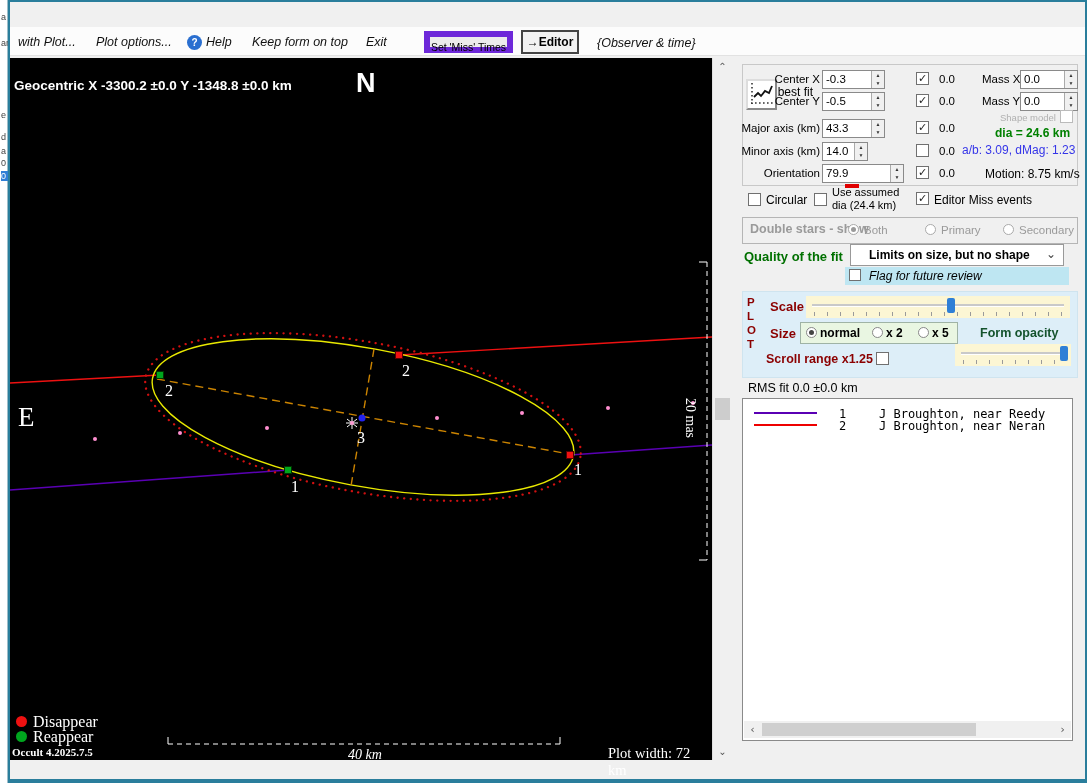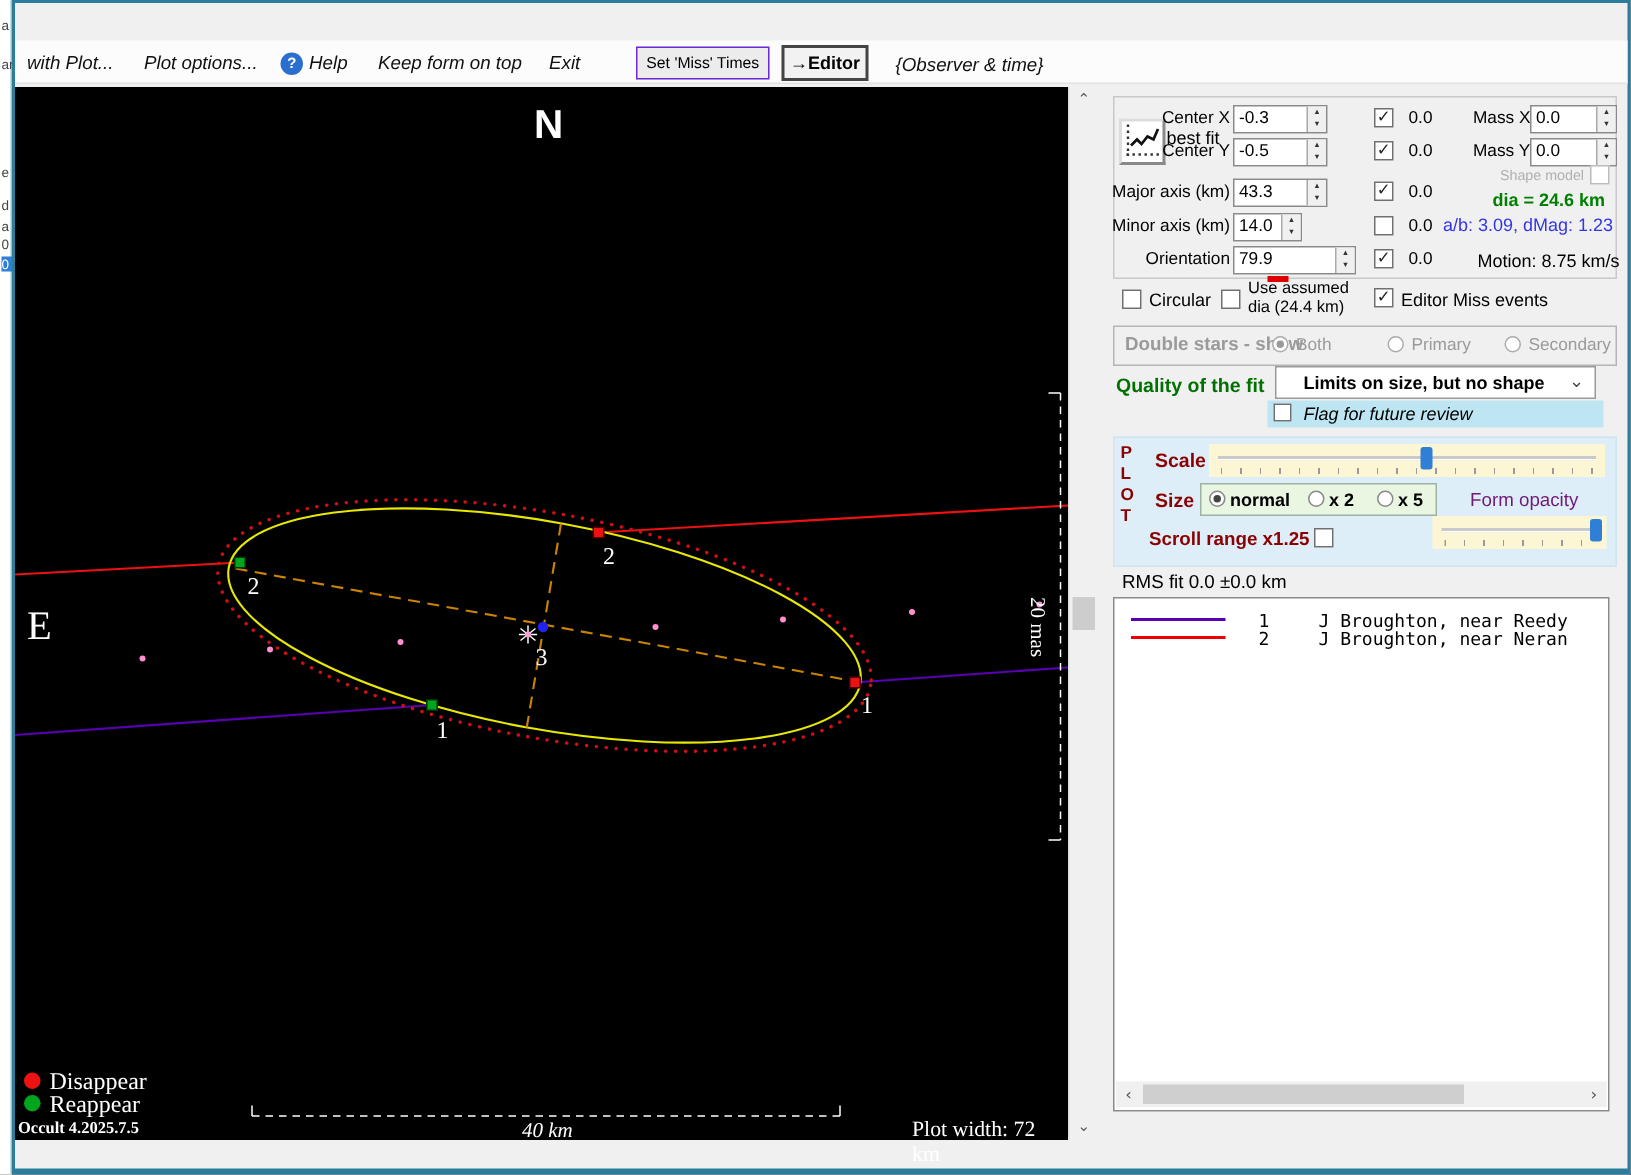--- a/index.html
+++ b/index.html
@@ -18,21 +18,21 @@
 
   .titlebar { left:8px; top:0; width:1079px; height:27px; background:#2a7e9c; color:#fff; }
   .titlebar .app-icon { position:absolute; left:13px; top:5px; width:16px; height:16px; background:#171310; overflow:hidden; }
   .titlebar .app-icon i { position:absolute; left:2px; top:4px; width:12px; height:7px; background:#8a6a4a; border-radius:50% 50% 20% 20%; }
   .titlebar .title { position:absolute; left:36px; top:6px; font-size:12px; }
   .wbtn { position:absolute; top:0; width:45px; height:27px; color:#fff; text-align:center; line-height:27px; font-size:13px; }
 
   .menubar { left:10px; top:27px; width:1075px; height:29px; background:#fcfcfc; border-bottom:1px solid #e2e2e2; }
   .mitem { position:absolute; top:8px; font-size:12.5px; color:#111; white-space:nowrap;font-style:italic; }
   .help-ico { position:absolute; top:7px; width:15px; height:15px; border-radius:50%; background:#2a6fd0; color:#fff; font-size:10px; font-weight:bold; text-align:center; line-height:15px; }
-  .miss-btn { position:absolute; left:424px; top:31px; width:89px; height:22px; background:#ececec; border:1px solid #6d28d9; font-size:10.5px; text-align:center; line-height:20px; }
+  .miss-btn { position:absolute; left:424px; top:31px; width:89px; height:22px; background:#ececec; border:6px solid #6d28d9; font-size:10.5px; text-align:center; line-height:20px; }
   .editor-btn { position:absolute; left:521px; top:30px; width:58px; height:24px; background:#f2f2f2; border:2px solid #444; font-size:12px; font-weight:bold; text-align:center; line-height:20px; }
 
   
   .plot { left:10px; top:58px; width:702px; height:702px; background:#000; color:#fff; }
   .plot-h1 { position:absolute; left:4px; top:4px; font-size:13.5px; font-weight:bold; letter-spacing:.2px; }
   .plot-h2 { position:absolute; left:4px; top:20px; font-size:13.5px; font-weight:bold; }
   .north { position:absolute; left:346px; top:10px; font-size:27px; font-weight:bold; }
   .east { position:absolute; left:8px; top:344px; font-size:27px; font-family:"Liberation Serif", serif; }
   .vscale-label { position:absolute; left:672px; top:340px; writing-mode:vertical-rl; font-family:"Liberation Serif", serif; font-size:14px; }
   .legend-row { position:absolute; left:6px; font-family:"Liberation Serif", serif; font-size:16px; }
@@ -56,21 +56,21 @@
   .cb { position:absolute; width:13px; height:13px; background:#fff; border:1px solid #707070; font-size:11px; line-height:11px; text-align:center; color:#222; }
   .cb.on::after { content:"✓"; }
   .radio { position:absolute; width:11px; height:11px; border:1px solid #888; border-radius:50%; background:#fff; }
   .radio.on::after { content:""; position:absolute; left:2px; top:2px; width:5px; height:5px; border-radius:50%; background:#444; }
   .radio.dis { border-color:#aaa; }
   .radio.dis.on::after { background:#9a9a9a; }
   .green-txt { color:#008000; font-weight:bold; }
   .blue-txt { color:#3535e8; }
   .gray-txt { color:#b0b0b0; }
   .maroon { color:#8b0000; font-weight:bold; }
-  .purpleb { color:#701a75; font-weight:normal; }
+  .purpleb { color:#14532d; font-weight:bold; }
   .red-dash { position:absolute; left:845px; top:184px; width:14px; height:4px; background:#e00000; }
 
   .flag-box { position:absolute; left:845px; top:267px; width:224px; height:18px; background:#bee6f2; }
   .flag-box span { position:absolute; left:24px; top:2px; font-size:12px; font-style:italic; }
 
   .dropdown { position:absolute; left:850px; top:244px; width:214px; height:22px; background:#fff; border:1px solid #999; font-size:12px; }
   .dropdown .dtext { position:absolute; left:18px; top:3px;font-weight:bold; }
   .dropdown .chev { position:absolute; right:7px; top:2px; color:#444; font-size:12px; }
 
   .plotpanel { position:absolute; left:742px; top:291px; width:336px; height:87px; background:#ddeef8; border:1px solid #cfe4ef; }
@@ -156,20 +156,21 @@
         <text x="564" y="417" fill="#fff" font-size="16" font-family="&quot;Liberation Serif&quot;, serif">1</text>
         <text x="281" y="434" fill="#fff" font-size="16" font-family="&quot;Liberation Serif&quot;, serif">1</text>
         <line x1="342" y1="359" x2="342" y2="371" stroke="#ffffff" stroke-width="1"></line>
         <line x1="337" y1="361" x2="347" y2="369" stroke="#ffffff" stroke-width="1"></line>
         <line x1="337" y1="369" x2="347" y2="361" stroke="#ffffff" stroke-width="1"></line>
         <line x1="336" y1="365" x2="348" y2="365" stroke="#ffffff" stroke-width="1"></line>
         <circle cx="342" cy="365" r="2" fill="#ff9ad5"></circle>
         <circle cx="352" cy="360" r="3.5" fill="#2222ee"></circle>
         <text x="347" y="385" fill="#fff" font-size="16" font-family="&quot;Liberation Serif&quot;, serif">3</text>
       </svg>
+    <div class="plot-h2">Geocentric  X  -3300.2 ±0.0   Y  -1348.8 ±0.0 km</div>
     <div class="north">N</div>
     <div class="east">E</div>
     <div class="vscale-label">20 mas</div>
     <div class="legend-row" style="top:655px">
       <span class="legend-dot" id="dot-disappear" style="background: rgb(238, 17, 17);"></span><span>Disappear</span>
     </div>
     <div class="legend-row" style="top:670px">
       <span class="legend-dot" id="dot-reappear" style="background: rgb(0, 165, 30);"></span><span>Reappear</span>
     </div>
     <div class="version">Occult 4.2025.7.5</div>

